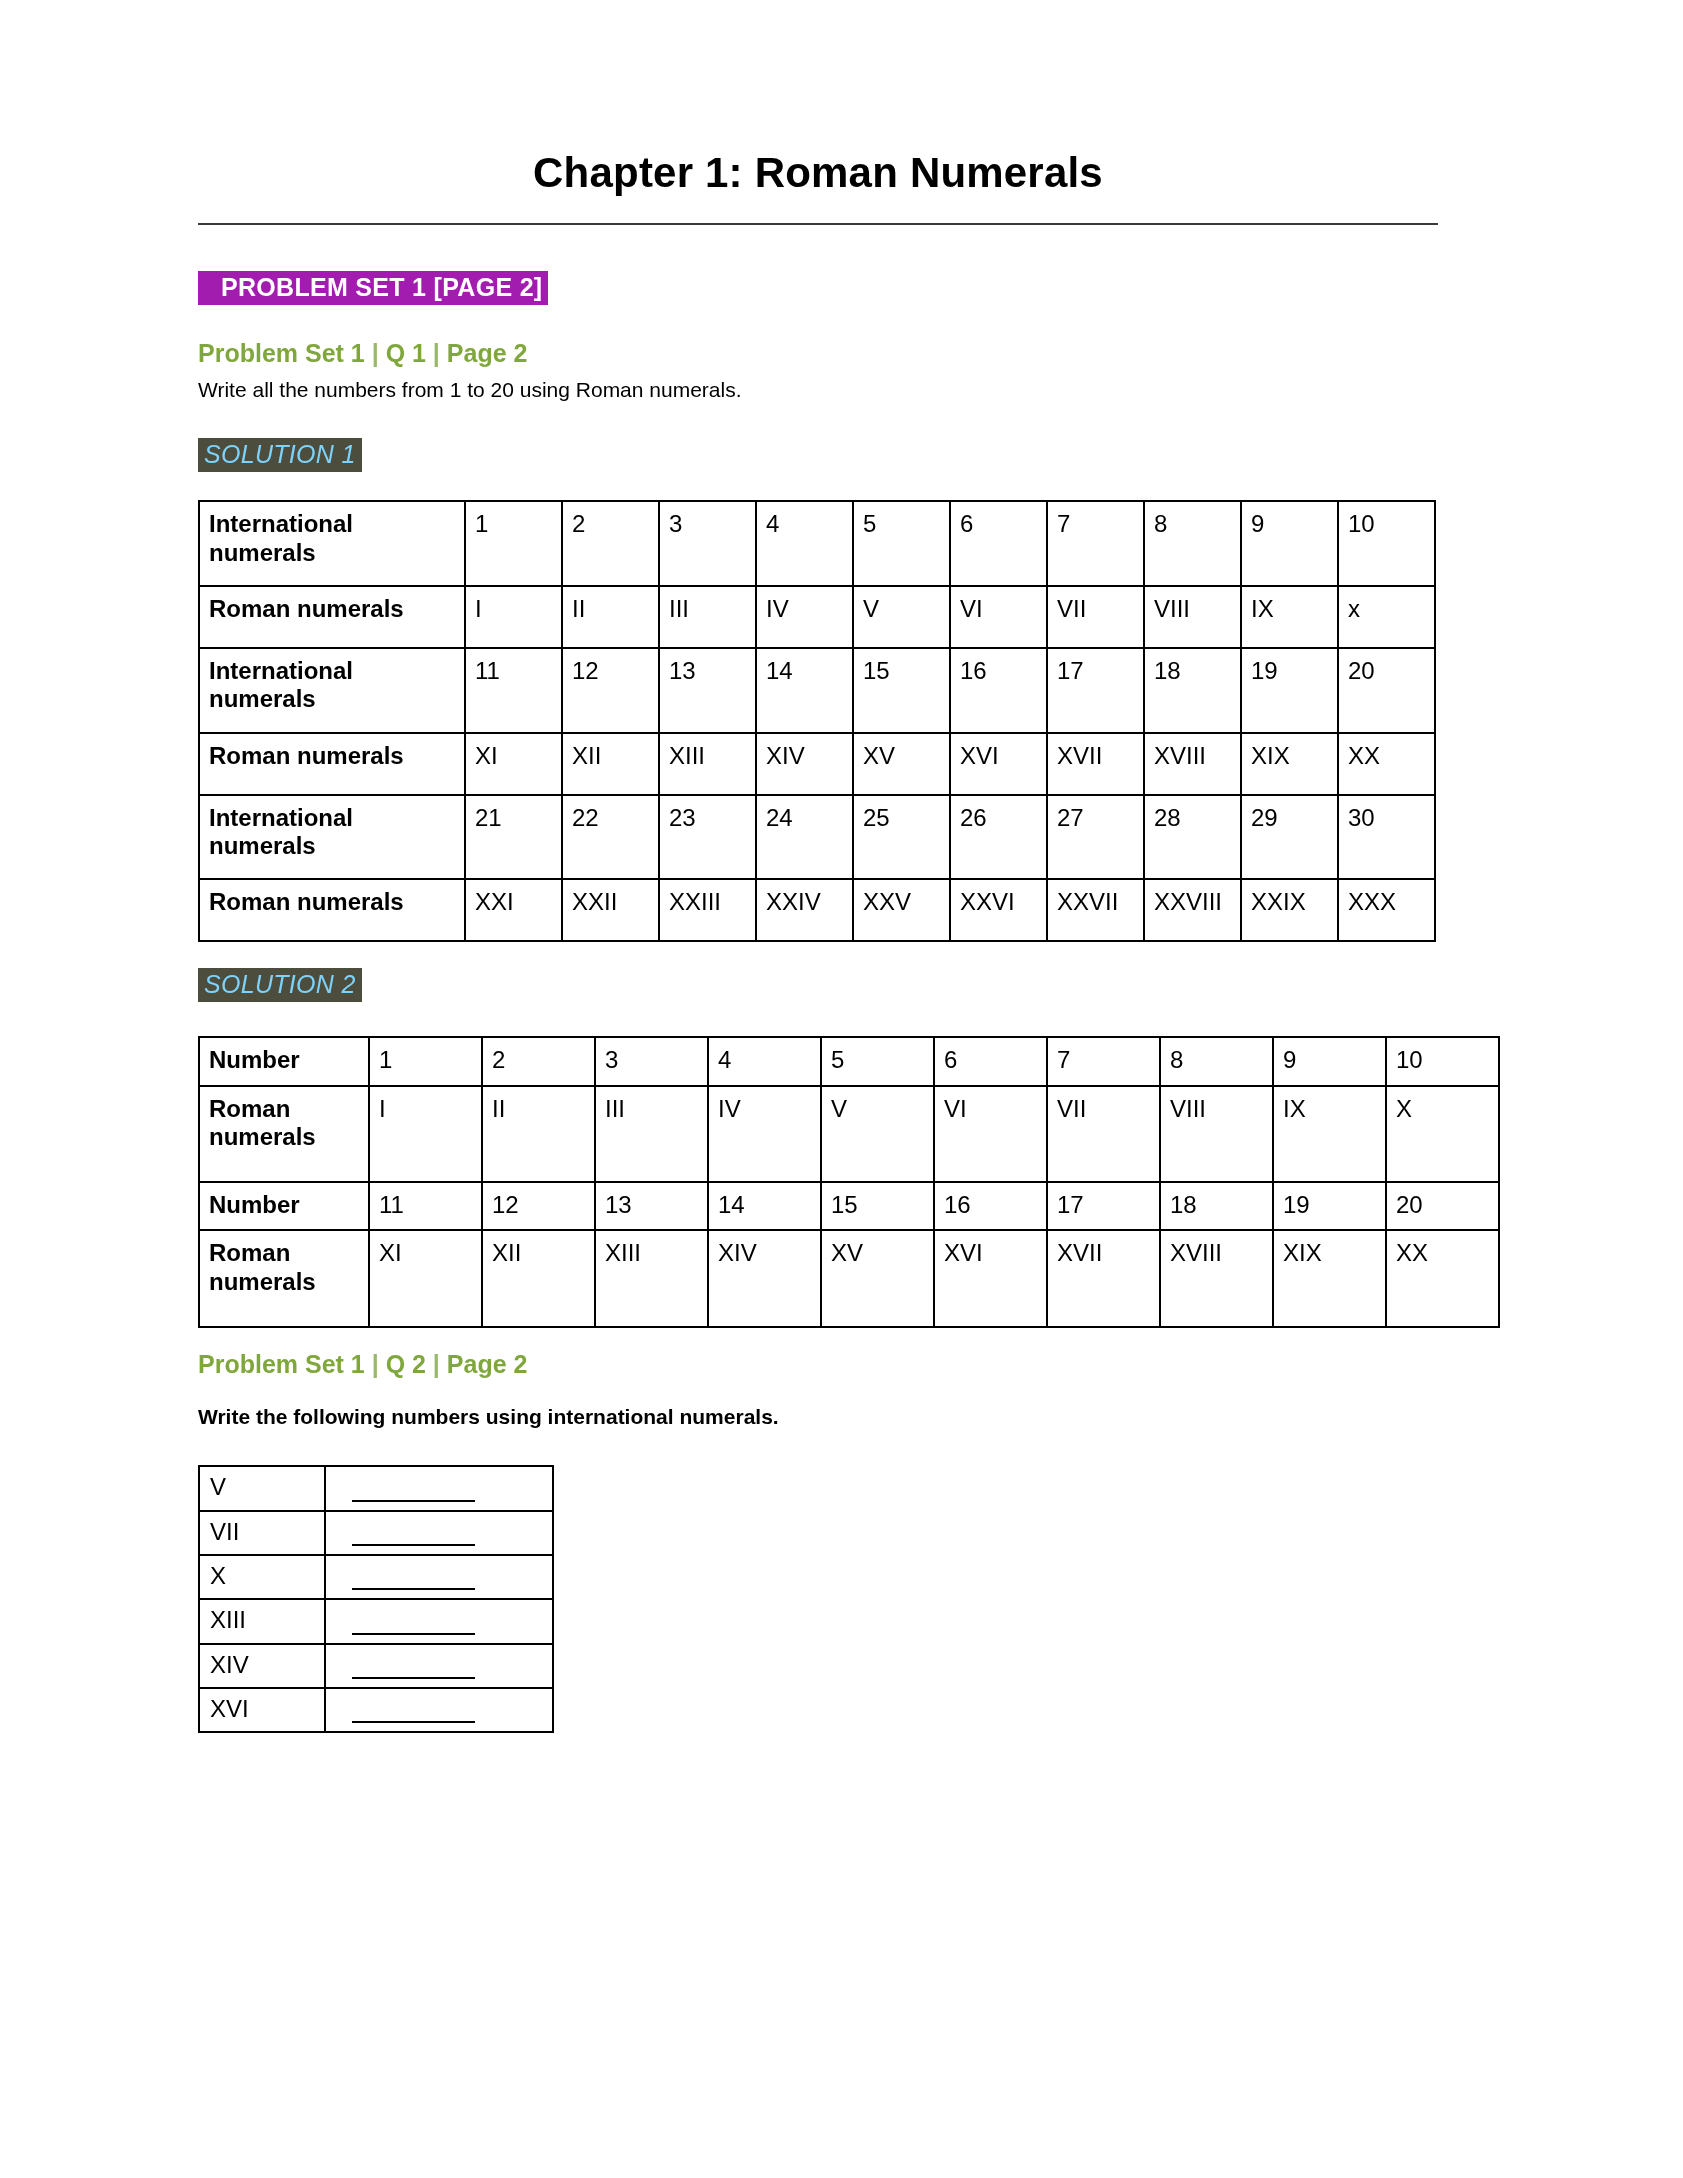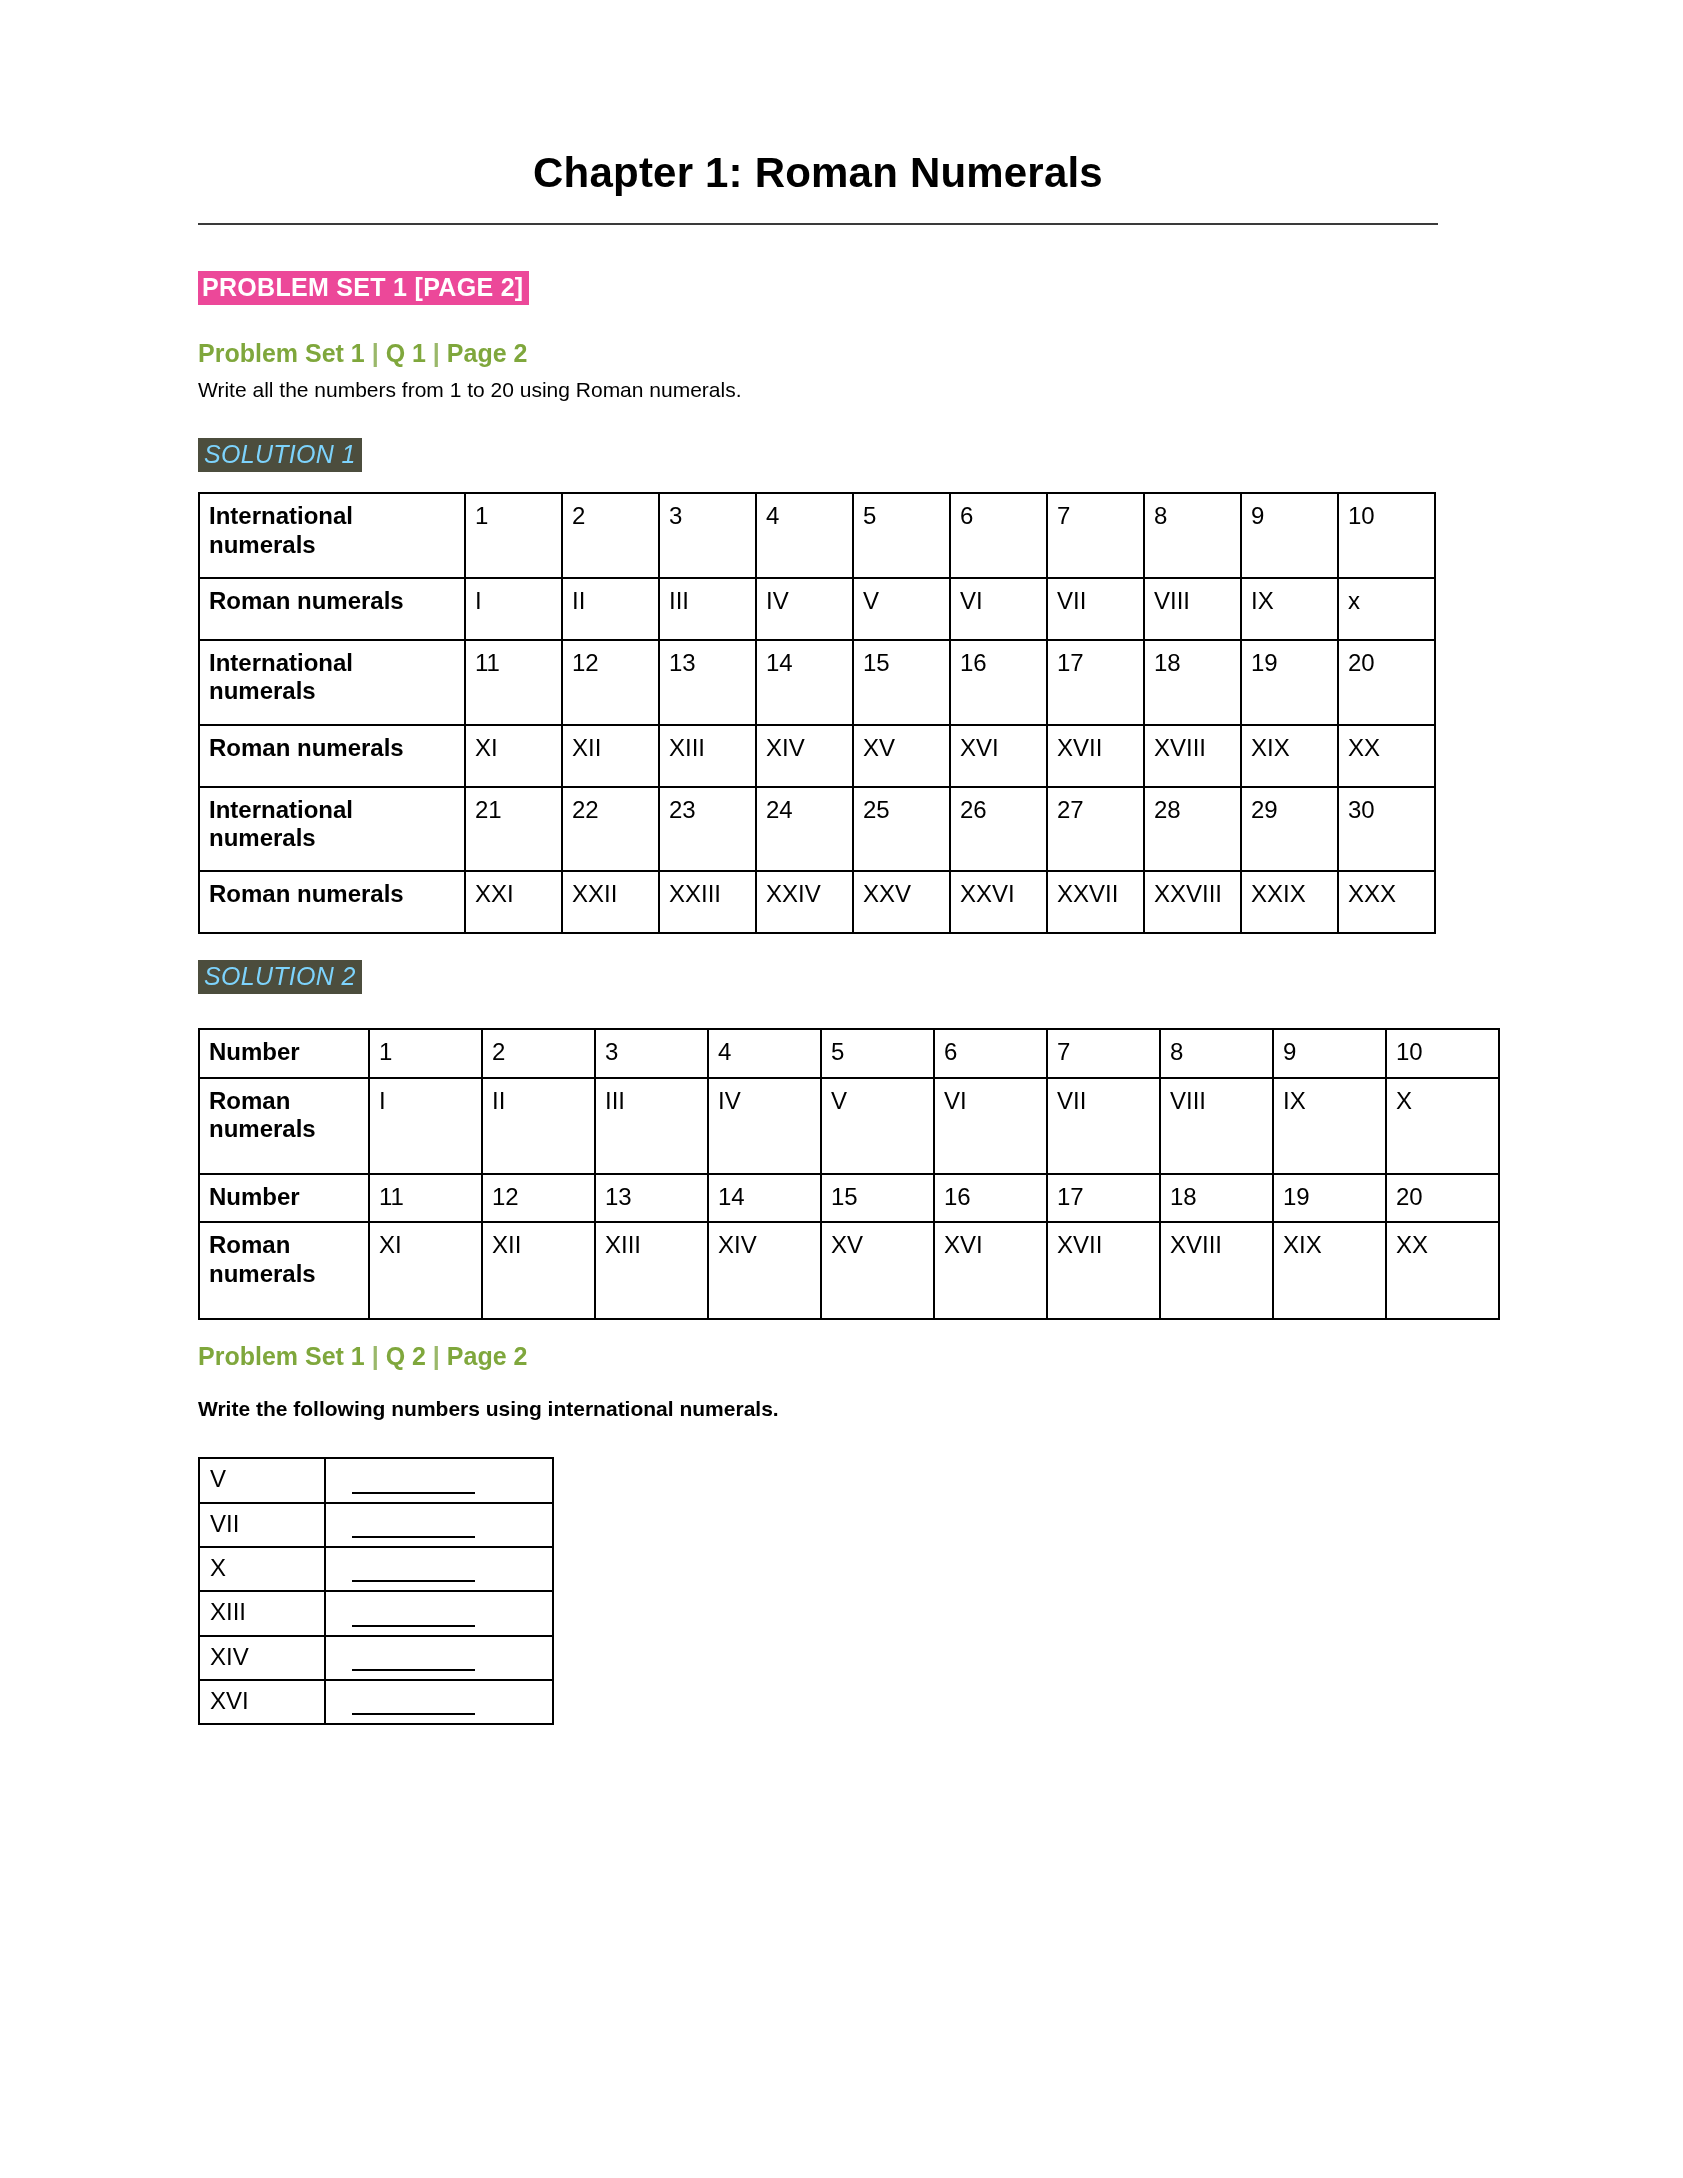--- a/index.html
+++ b/index.html
@@ -27,25 +27,25 @@
     margin: 0 0 26px 0;
     color: #000;
   }
   .title-rule {
     border: 0;
     border-top: 2px solid #3a3a3a;
     margin: 0 0 46px 0;
   }
   .highlight-dark {
     display: inline-block;
-    background: #ec4899;
+    background: #a21caf;
     color: #ffffff;
     font-weight: bold;
     font-size: 25px;
-    padding: 2px 6px 3px 4px;
+    padding: 2px 6px 3px 23px;
     letter-spacing: 0.3px;
   }
   .highlight-solution {
     display: inline-block;
     background: #4c4d3d;
     color: #7dd3fc;
     font-style: italic;
     font-size: 25px;
     padding: 2px 6px 3px 6px;
     letter-spacing: 0.3px;
@@ -83,21 +83,21 @@
     line-height: 1.18;
   }
   table.grid td.lbl {
     font-weight: bold;
     width: 243px;
   }
 
   
   #solution1-table {
     width: 1049px;
-    margin-top: 20px;
+    margin-top: 28px;
     padding-left: 41px;
   }
   #solution1-table td { height: 34px; }
   #solution1-table td.lbl { width: 246px; }
   #solution1-table td.val { width: 77px; }
   #solution1-table tr.tall td { padding-bottom: 18px; }
 
   
   #solution2-table {
     width: 990px;

